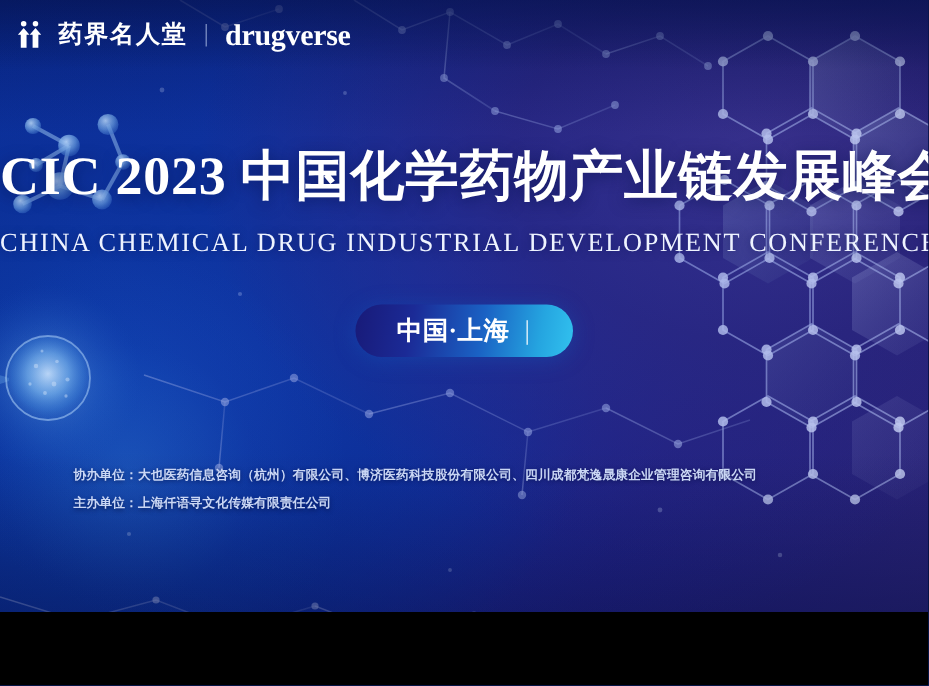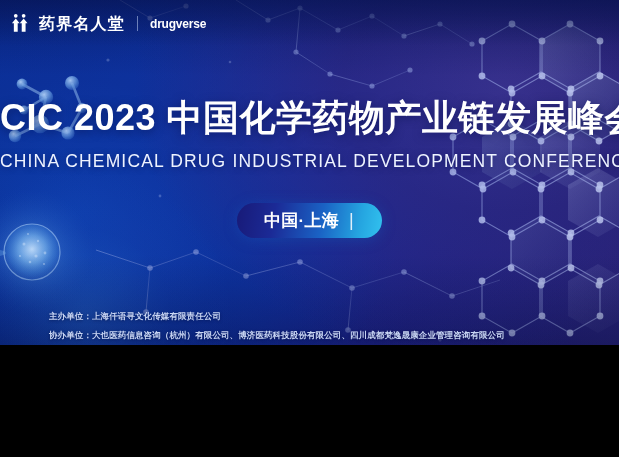--- a/index.html
+++ b/index.html
@@ -3,23 +3,23 @@
 <meta charset="utf-8">
 <style>
   html, body {
     margin: 0;
     padding: 0;
     background: #000;
   }
   #banner {
     position: relative;
     width: 619px;
-    height: 345px;
+    height: 408px;
     overflow: hidden;
-    font-family: Liberation Sans, sans-serif;
+    font-family: Liberation Serif, serif;
     background: #0a2a8c;
   }
 
   
   .bg-base {
     position: absolute;
     inset: 0;
     background:
       radial-gradient(ellipse 520px 380px at 82% 26%, #3a2f86 0%, #2a2378 32%, rgba(20,30,130,0) 72%),
       radial-gradient(ellipse 420px 320px at 12% 62%, #0b3da8 0%, #0a2f95 42%, rgba(10,42,140,0) 78%),
@@ -65,21 +65,21 @@
     line-height: 1;
     white-space: nowrap;
   }
   .logo-div {
     width: 1px; height: 15px;
     background: rgba(190,205,240,0.55);
     margin: 0 4px;
   }
   .logo-en {
     color: #ffffff;
-    font-size: 12px;
+    font-size: 20px;
     font-weight: bold;
     letter-spacing: -0.2px;
     line-height: 1;
     white-space: nowrap;
   }
 
   
   .content { position: absolute; inset: 0; z-index: 5; }
 
   .title-cn {
@@ -396,18 +396,18 @@
     <div class="title-en">CHINA CHEMICAL DRUG INDUSTRIAL DEVELOPMENT CONFERENCE</div>
 
     <div class="pill-wrap">
       <div class="pill">
         <span>中国·上海</span>
         <span class="pill-sep">|</span>
       </div>
     </div>
 
     <div class="credits">
+      <div class="line">协办单位：大也医药信息咨询（杭州）有限公司、博济医药科技股份有限公司、四川成都梵逸晟康企业管理咨询有限公司</div>
       <div class="line">主办单位：上海仟语寻文化传媒有限责任公司</div>
-      <div class="line">协办单位：大也医药信息咨询（杭州）有限公司、博济医药科技股份有限公司、四川成都梵逸晟康企业管理咨询有限公司</div>
     </div>
 
   </div>
 </div>
 
 </body></html>

